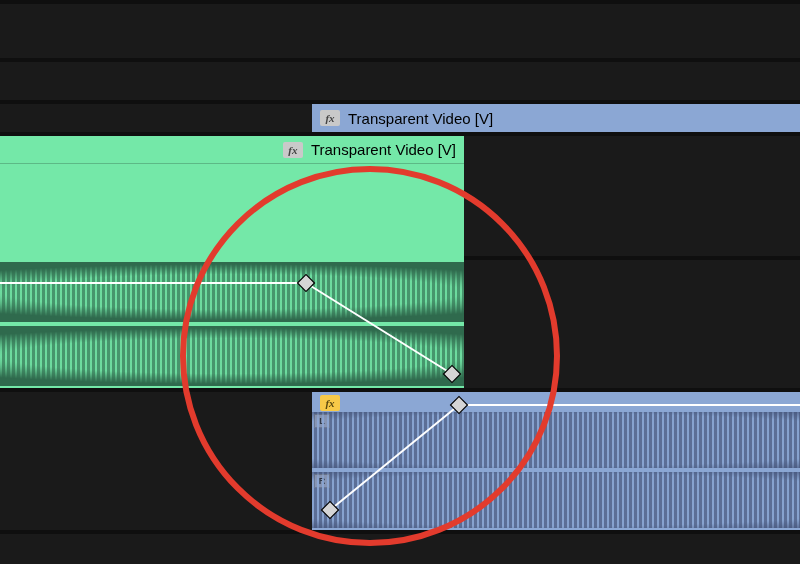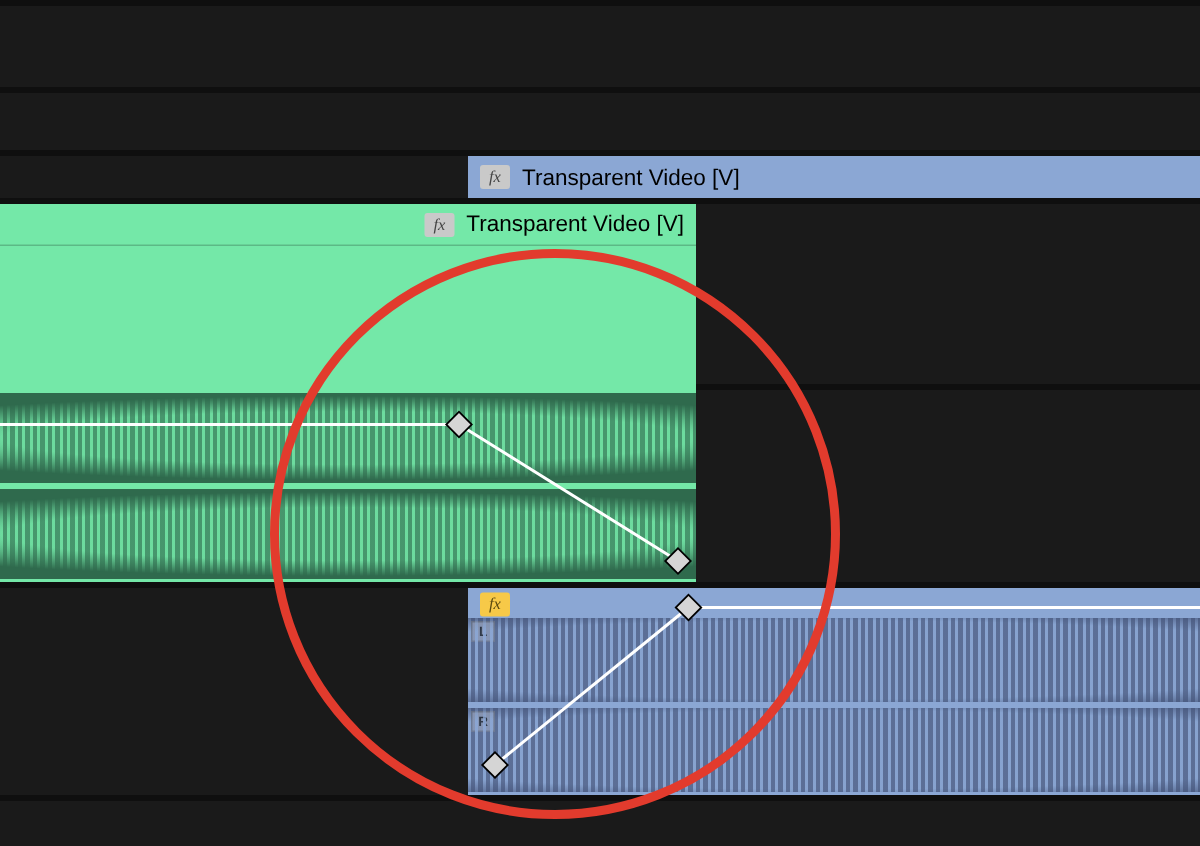--- a/index.html
+++ b/index.html
@@ -22,21 +22,21 @@
   .sep.s1{top:58px;}
   .sep.s2{top:100px;}
   .sep.s3{top:132px;}
   .sep.s4{top:256px;}
   .sep.s5{top:388px;}
   .sep.s6{top:530px;}
 
   
   .clip{position:absolute;overflow:hidden;}
   .clip-header{height:28px;display:flex;align-items:center;gap:8px;padding:0 8px;font-size:15px;color:#000;}
-  .fx{display:inline-flex;align-items:center;justify-content:center;width:20px;height:16px;border-radius:2px;font-style:italic;font-weight:normal;font-size:11px;background:#c9c9c9;color:#444;font-family:Georgia,serif;}
+  .fx{display:inline-flex;align-items:center;justify-content:center;width:20px;height:16px;border-radius:2px;font-style:italic;font-weight:bold;font-size:11px;background:#c9c9c9;color:#444;font-family:Georgia,serif;}
   .fx.y{background:#f7c948;color:#5b4a10;}
   .ch{position:absolute;left:2px;width:16px;height:14px;display:flex;align-items:center;justify-content:center;font-size:9px;font-weight:bold;color:#000;background:rgba(255,255,255,.35);border:1px solid rgba(0,0,0,.3);}
 
   .clip-green{left:0;top:136px;width:464px;height:252px;background:var(--green);}
   .clip-green .clip-header{justify-content:flex-end;border-bottom:1px solid rgba(0,0,0,.2);}
 
   .clip-blue-v{left:312px;top:104px;width:488px;height:28px;background:var(--blue);}
   .clip-blue-a{left:312px;top:392px;width:488px;height:138px;background:var(--blue);}
 
   

